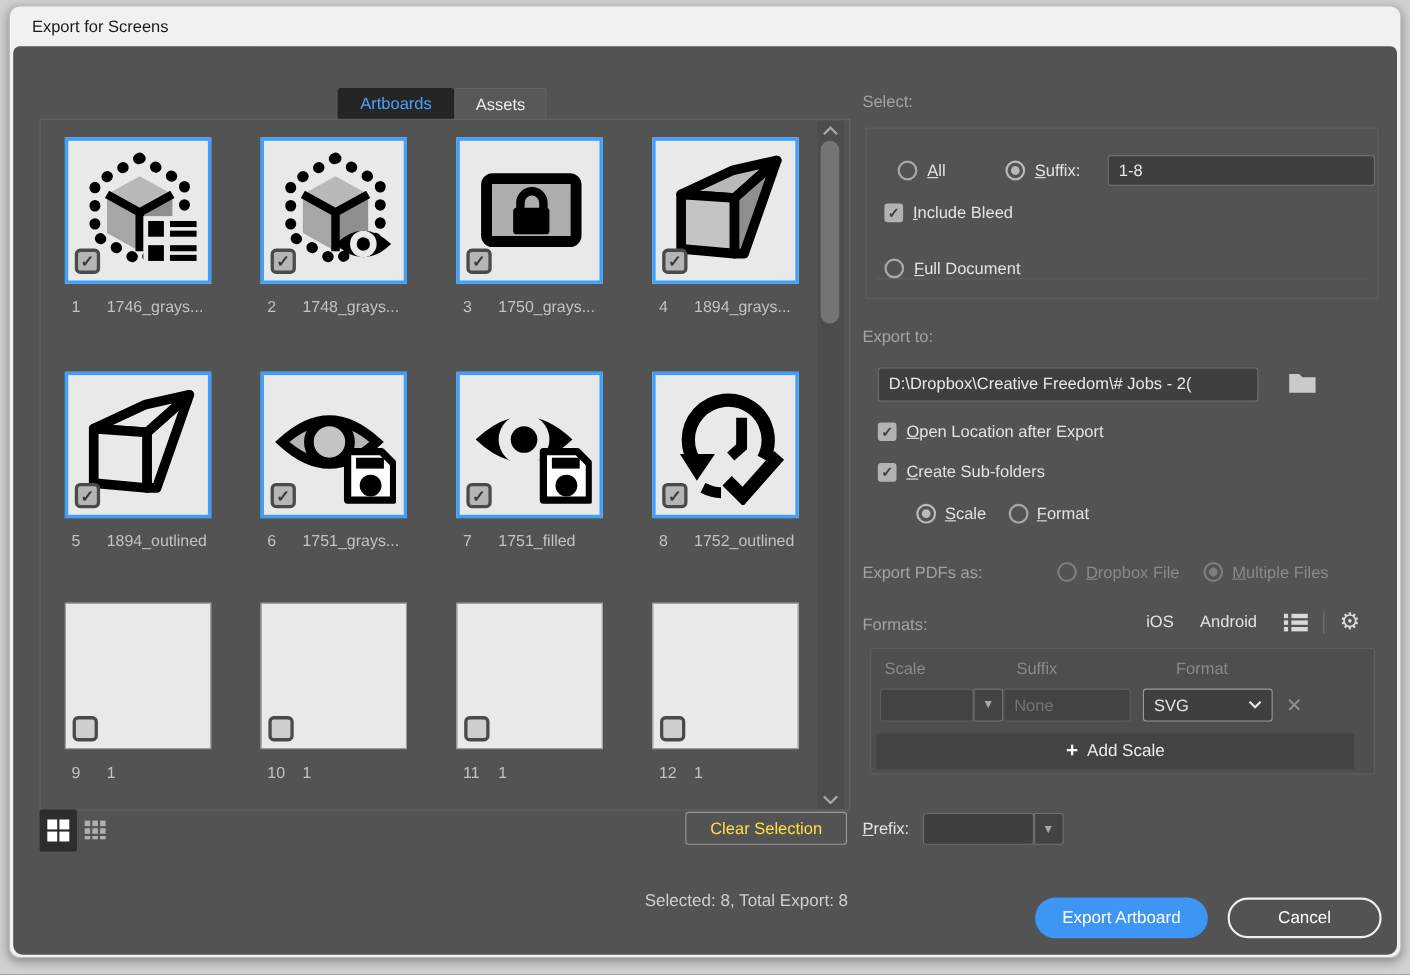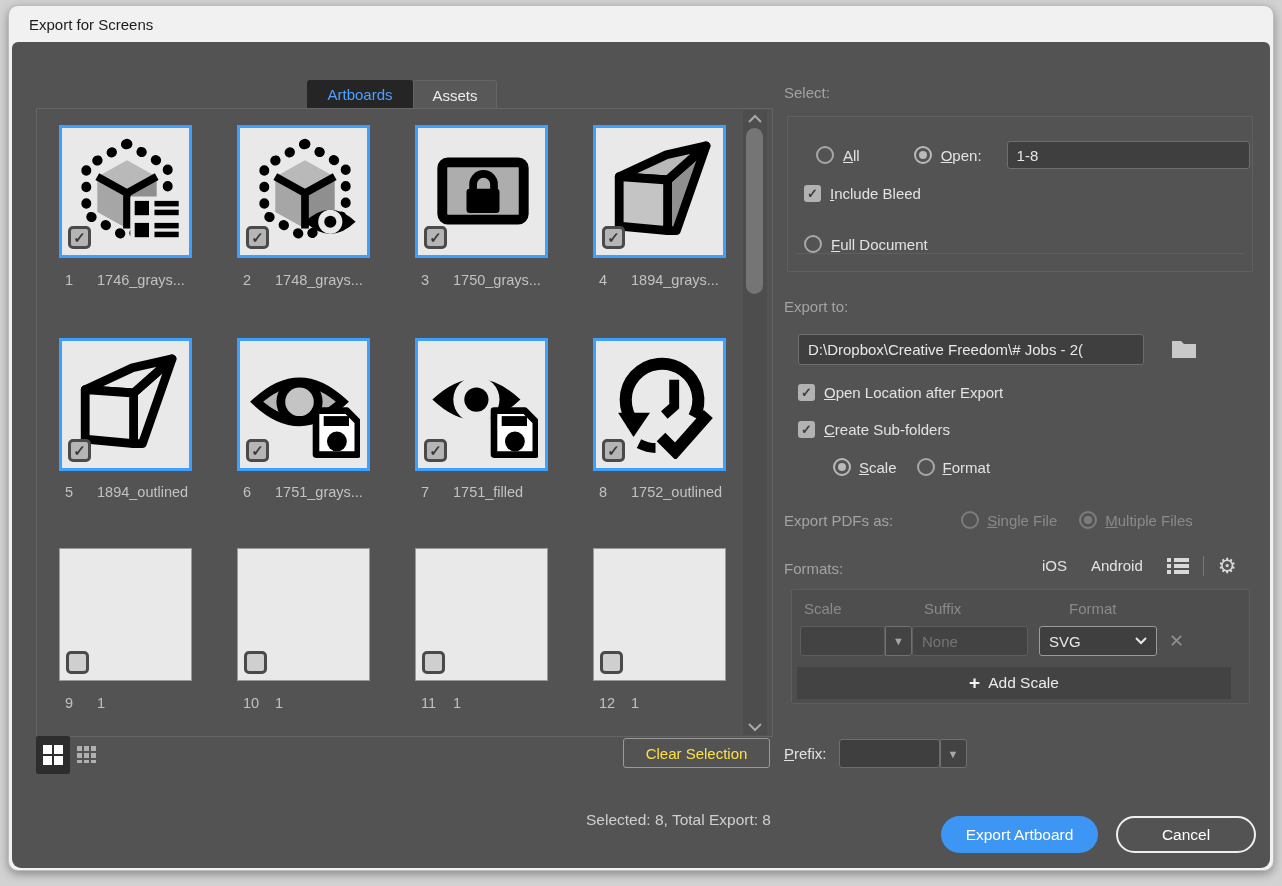--- a/index.html
+++ b/index.html
@@ -312,21 +312,21 @@
     <button class="clear-btn">Clear Selection</button>
     <div class="status-text">Selected: 8, Total Export: 8</div>
 
     <div class="rp-label" style="left:772px;top:42px;">Select:</div>
 
     <div class="select-box">
       <div class="sb-row" style="left:28px;top:24px;width:434px;">
         <span class="radio"></span>
         <span class="ctl-label mnemonic">All</span>
         <span class="radio sel" style="margin-left:45px;"></span>
-        <span class="ctl-label mnemonic">Open:</span>
+        <span class="ctl-label mnemonic">Suffix:</span>
         <input class="txt-field" style="width: 250px; height: 28px; margin-left: 16px;" value="1-8">
       </div>
       <div class="sb-row" style="left:16px;top:68px;">
         <span class="cbx">✓</span>
         <span class="ctl-label mnemonic">Include Bleed</span>
       </div>
       <div class="sb-divider"></div>
       <div class="sb-row" style="left:16px;top:118px;">
         <span class="radio"></span>
         <span class="ctl-label mnemonic">Full Document</span>
@@ -355,21 +355,21 @@
     <div class="field-row" style="left:821px;top:416px;gap:8px;">
       <span class="radio sel"></span>
       <span class="ctl-label mnemonic">Scale</span>
       <span class="radio" style="margin-left:12px;"></span>
       <span class="ctl-label mnemonic">Format</span>
     </div>
 
     <div class="field-row" style="left:772px;top:469px;gap:8px;">
       <span class="rp-label" style="position:static;">Export PDFs as:</span>
       <span class="radio disabled" style="margin-left:60px;"></span>
-      <span class="ctl-label mnemonic dim">Single File</span>
+      <span class="ctl-label mnemonic dim">Dropbox File</span>
       <span class="radio disabled sel" style="margin-left:14px;"></span>
       <span class="ctl-label mnemonic dim">Multiple Files</span>
     </div>
 
     <div class="rp-label" style="left:772px;top:518px;">Formats:</div>
     <div class="icon-row" style="left:1030px;top:513px;gap:24px;">
       <span class="ctl-label">iOS</span>
       <span class="ctl-label">Android</span>
       <span style="display:flex;align-items:center;">
         <svg width="22" height="18" viewBox="0 0 22 18">

